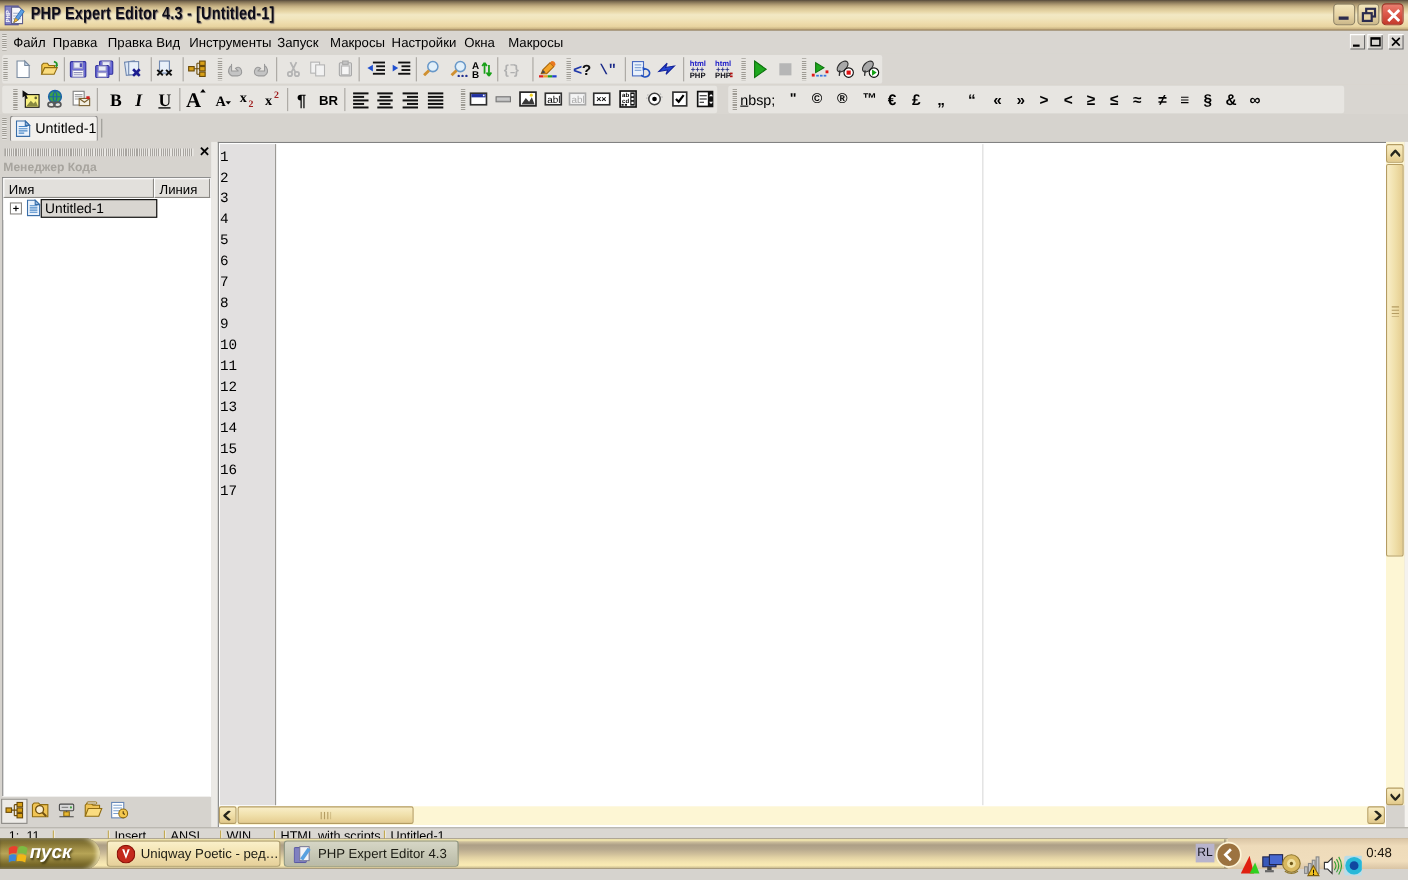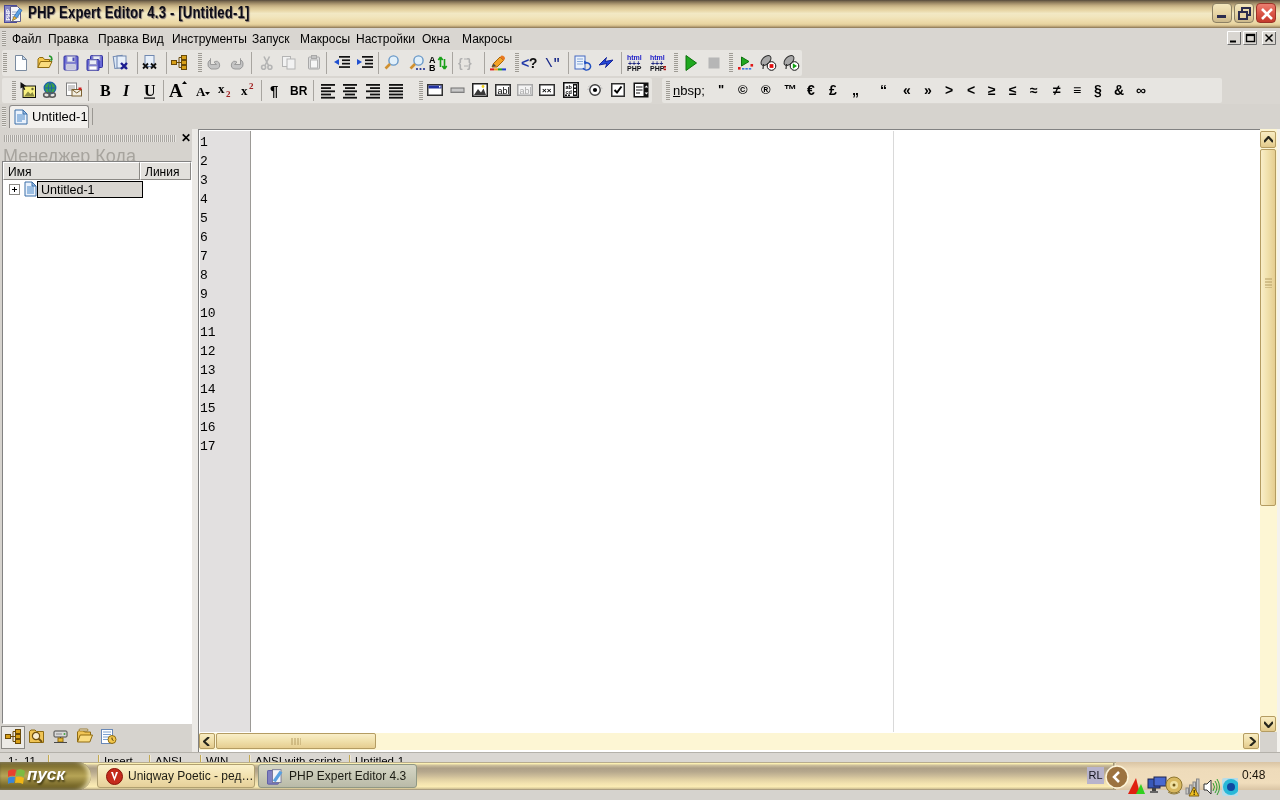--- a/index.html
+++ b/index.html
@@ -49,21 +49,21 @@
 #tabsep { position:absolute; left:92px; top:4px; width:1px; height:17px; background:#9a9792; }
 
 
 #content { left:0; top:129px; width:1280px; height:623px; background:#d6d3ce; }
 
 
 #lpanel { position:absolute; left:0; top:0; width:192px; height:623px; }
 #lgrip { position:absolute; left:4px; top:6px; width:172px; height:7px;
   background:repeating-linear-gradient(to right,#a8a5a0 0,#a8a5a0 1px,#e8e6e2 1px,#e8e6e2 2px); }
 #lclose { position:absolute; left:181px; top:2px; width:12px; height:13px; font-size:12px; font-weight:bold; color:#000; }
-#ltitle { position:absolute; left:3px; top:17px; font-size:18px; color:#a7a49e; }
+#ltitle { position:absolute; left:3px; top:17px; font-size:11px; color:#a7a49e;font-weight:bold; }
 #ltable { position:absolute; left:2px; top:32px; width:190px; height:563px;
   border:1px solid #828282; border-right-color:#fff; border-bottom-color:#fff; background:#fff; }
 .hcell { position:absolute; top:0; height:18px; background:#e2e0dc;
   border:1px solid #fff; border-right-color:#8a8884; border-bottom-color:#8a8884;
   font-size:12px; color:#000; padding:2px 0 0 4px; }
 #hc1 { left:0; width:137px; }
 #hc2 { left:137px; width:51px; }
 #treerow { position:absolute; left:0; top:18px; width:188px; height:20px; background:#fff; }
 #plus { position:absolute; left:6px; top:4px; width:11px; height:11px; background:#fff; border:1px solid #8a8884; }
 #plus:before { content:""; position:absolute; left:2px; top:4px; width:5px; height:1px; background:#000; }
@@ -730,21 +730,21 @@
 <div class="abs" id="statusbar">
   <span class="stxt" style="left:8px">1:&nbsp; 11</span>
   <div class="ssep" style="left:48px"></div>
   <div class="ssep" style="left:98px"></div>
   <span class="stxt" style="left:104px">Insert</span>
   <div class="ssep" style="left:149px"></div>
   <span class="stxt" style="left:155px">ANSI</span>
   <div class="ssep" style="left:200px"></div>
   <span class="stxt" style="left:206px">WIN</span>
   <div class="ssep" style="left:249px"></div>
-  <span class="stxt" style="left:255px">ANSI with scripts</span>
+  <span class="stxt" style="left:255px">HTML with scripts</span>
   <div class="ssep" style="left:349px"></div>
   <span class="stxt" style="left:355px">Untitled-1</span>
 </div>
 
 <div class="abs" id="taskbar">
   <div id="trayridge"></div>
   <div id="tray"></div>
   <div id="startbtn">
     <svg style="position:absolute;left:7px;top:5px" width="20" height="18" viewBox="0 0 20 18">
       <path d="M1 4 Q5 1 9 3 L8 9 Q4 8 1 10 Z" fill="#e8412e"></path>

